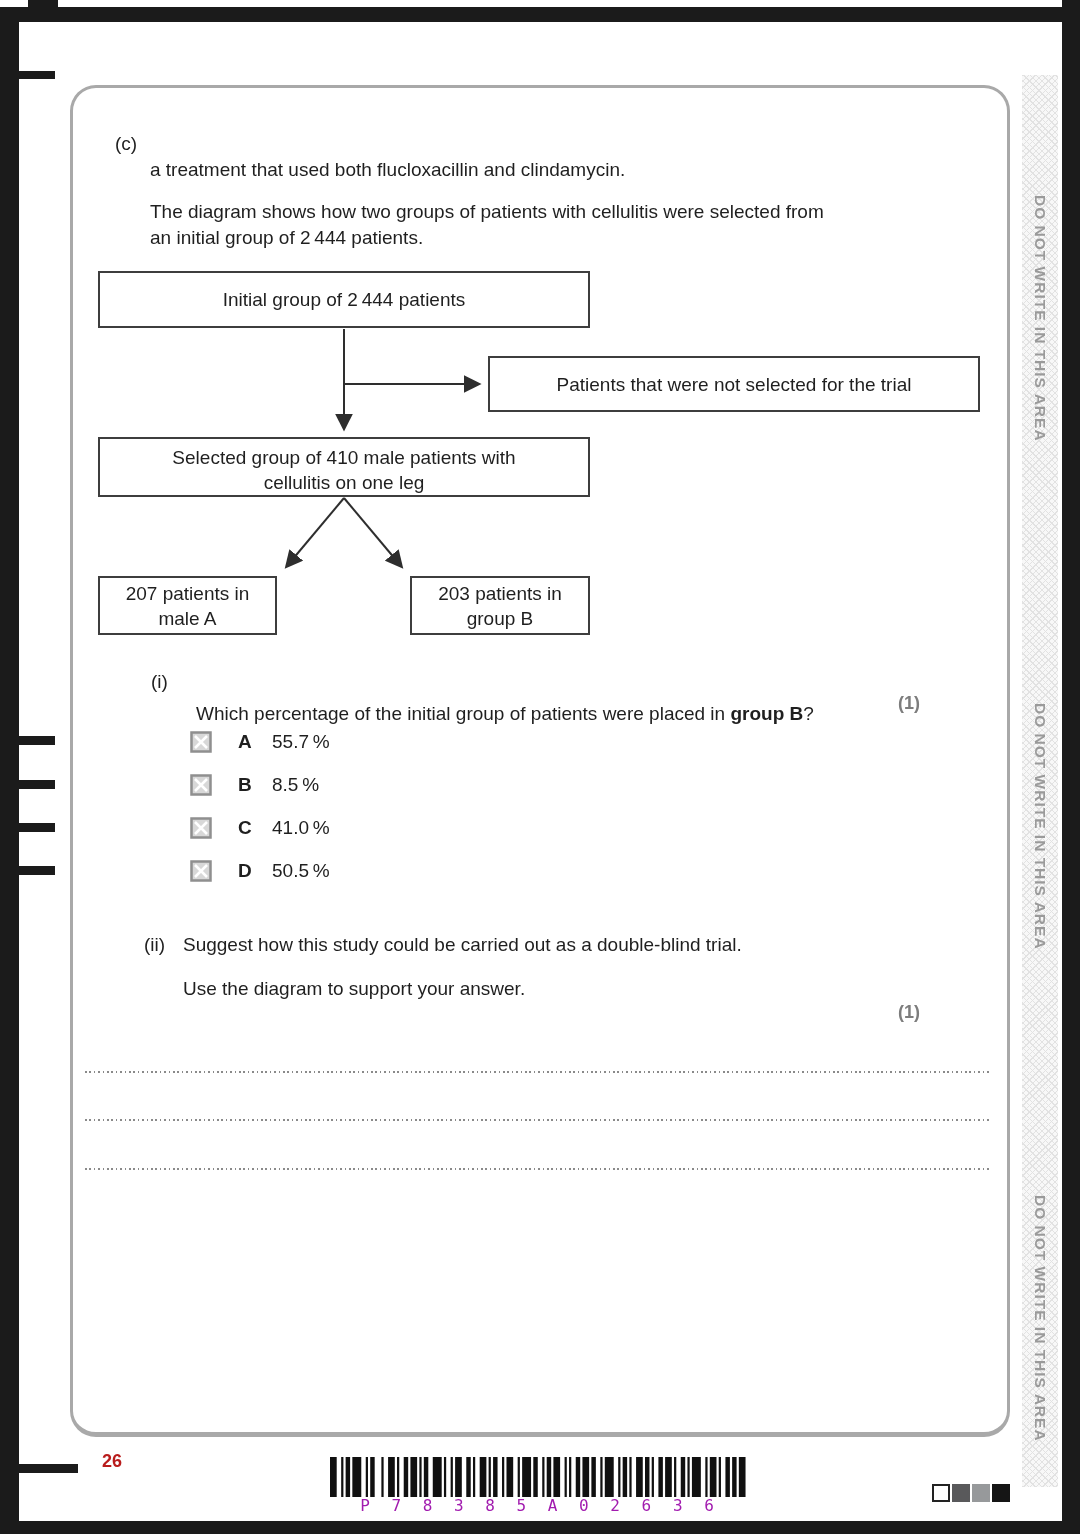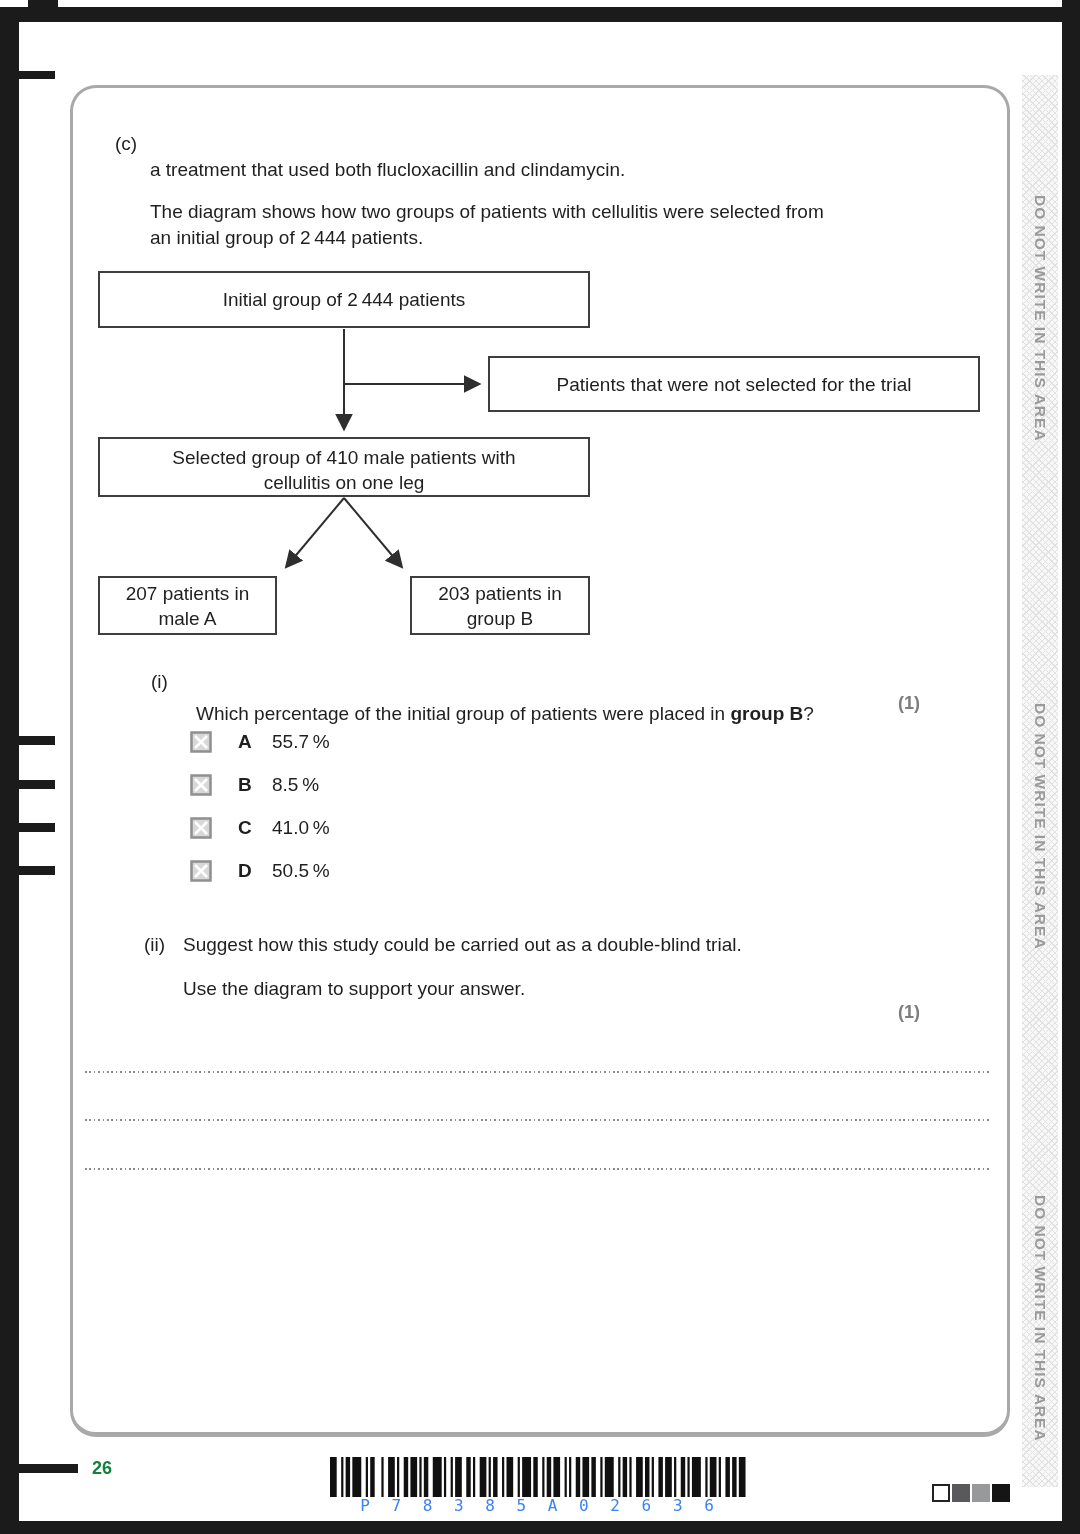--- a/index.html
+++ b/index.html
@@ -15,30 +15,30 @@
   .dbox{position:absolute;border:2px solid #3e3e3e;background:#fff;box-sizing:border-box;
         display:flex;flex-direction:column;align-items:center;justify-content:center;
         text-align:center;font-size:19px;line-height:25px;color:#1f1f1f;}
   .arrows{position:absolute;left:0;top:0;pointer-events:none;}
   .opt{position:absolute;left:190px;height:30px;display:flex;align-items:center;}
   .opt .letter{display:inline-block;width:34px;margin-left:26px;font-weight:bold;font-size:19px;}
   .opt .val{font-size:19px;}
   .cb{width:22px;height:22px;display:inline-block;}
   .dotline{position:absolute;left:85px;width:906px;height:2px;
         background-image:repeating-linear-gradient(90deg,#8a8a8a 0 1.6px,transparent 1.6px 4.4px);}
-  .pagenum{position:absolute;left:92px;top:1451px;font-size:18px;font-weight:bold;color:#15803d;margin-top:7px;}
+  .pagenum{position:absolute;left:102px;top:1451px;font-size:18px;font-weight:bold;color:#b91c1c;}
   .strip{position:absolute;left:1022px;top:75px;width:36px;height:1412px;background-color:#f8f8f8;
         background-image:repeating-linear-gradient(45deg,#e2e2e2 0 1px,transparent 1px 4.5px),
                          repeating-linear-gradient(135deg,#e2e2e2 0 1px,transparent 1px 4.5px);}
   .vlabel{position:absolute;left:1022px;width:36px;height:336px;display:flex;align-items:center;justify-content:center;}
   .vlabel span{writing-mode:vertical-rl;font-size:15.5px;font-weight:bold;letter-spacing:1px;
         color:#9a9a9a;white-space:nowrap;}
   .barcode-wrap{position:absolute;left:330px;top:1457px;width:420px;}
   .barcode-text{position:absolute;left:330px;top:1496px;width:420px;text-align:center;
-        font-family:"DejaVu Sans Mono",monospace;font-size:16px;letter-spacing:6px;color:#3b82f6;}
+        font-family:"DejaVu Sans Mono",monospace;font-size:16px;letter-spacing:6px;color:#a21caf;}
   .sq{position:absolute;top:1484px;width:18px;height:18px;box-sizing:border-box;}
 </style>
 </head>
 <body>
 
 <div class="page">
 
   <div class="blk" style="left:0;top:7px;width:1080px;height:15px;"></div>
   <div class="blk" style="left:28px;top:0;width:30px;height:8px;"></div>
   <div class="blk" style="left:0;top:7px;width:19px;height:1527px;"></div>

